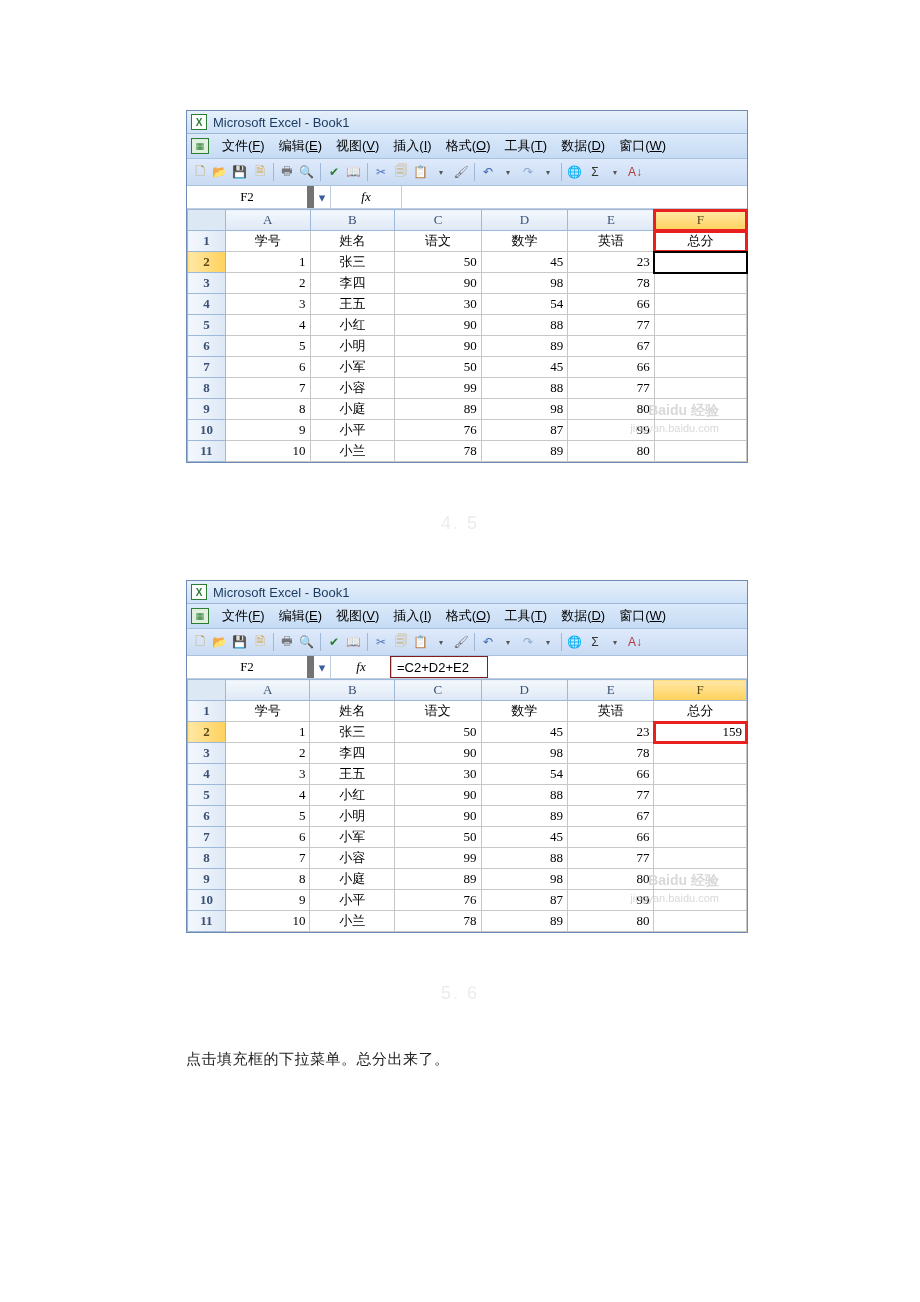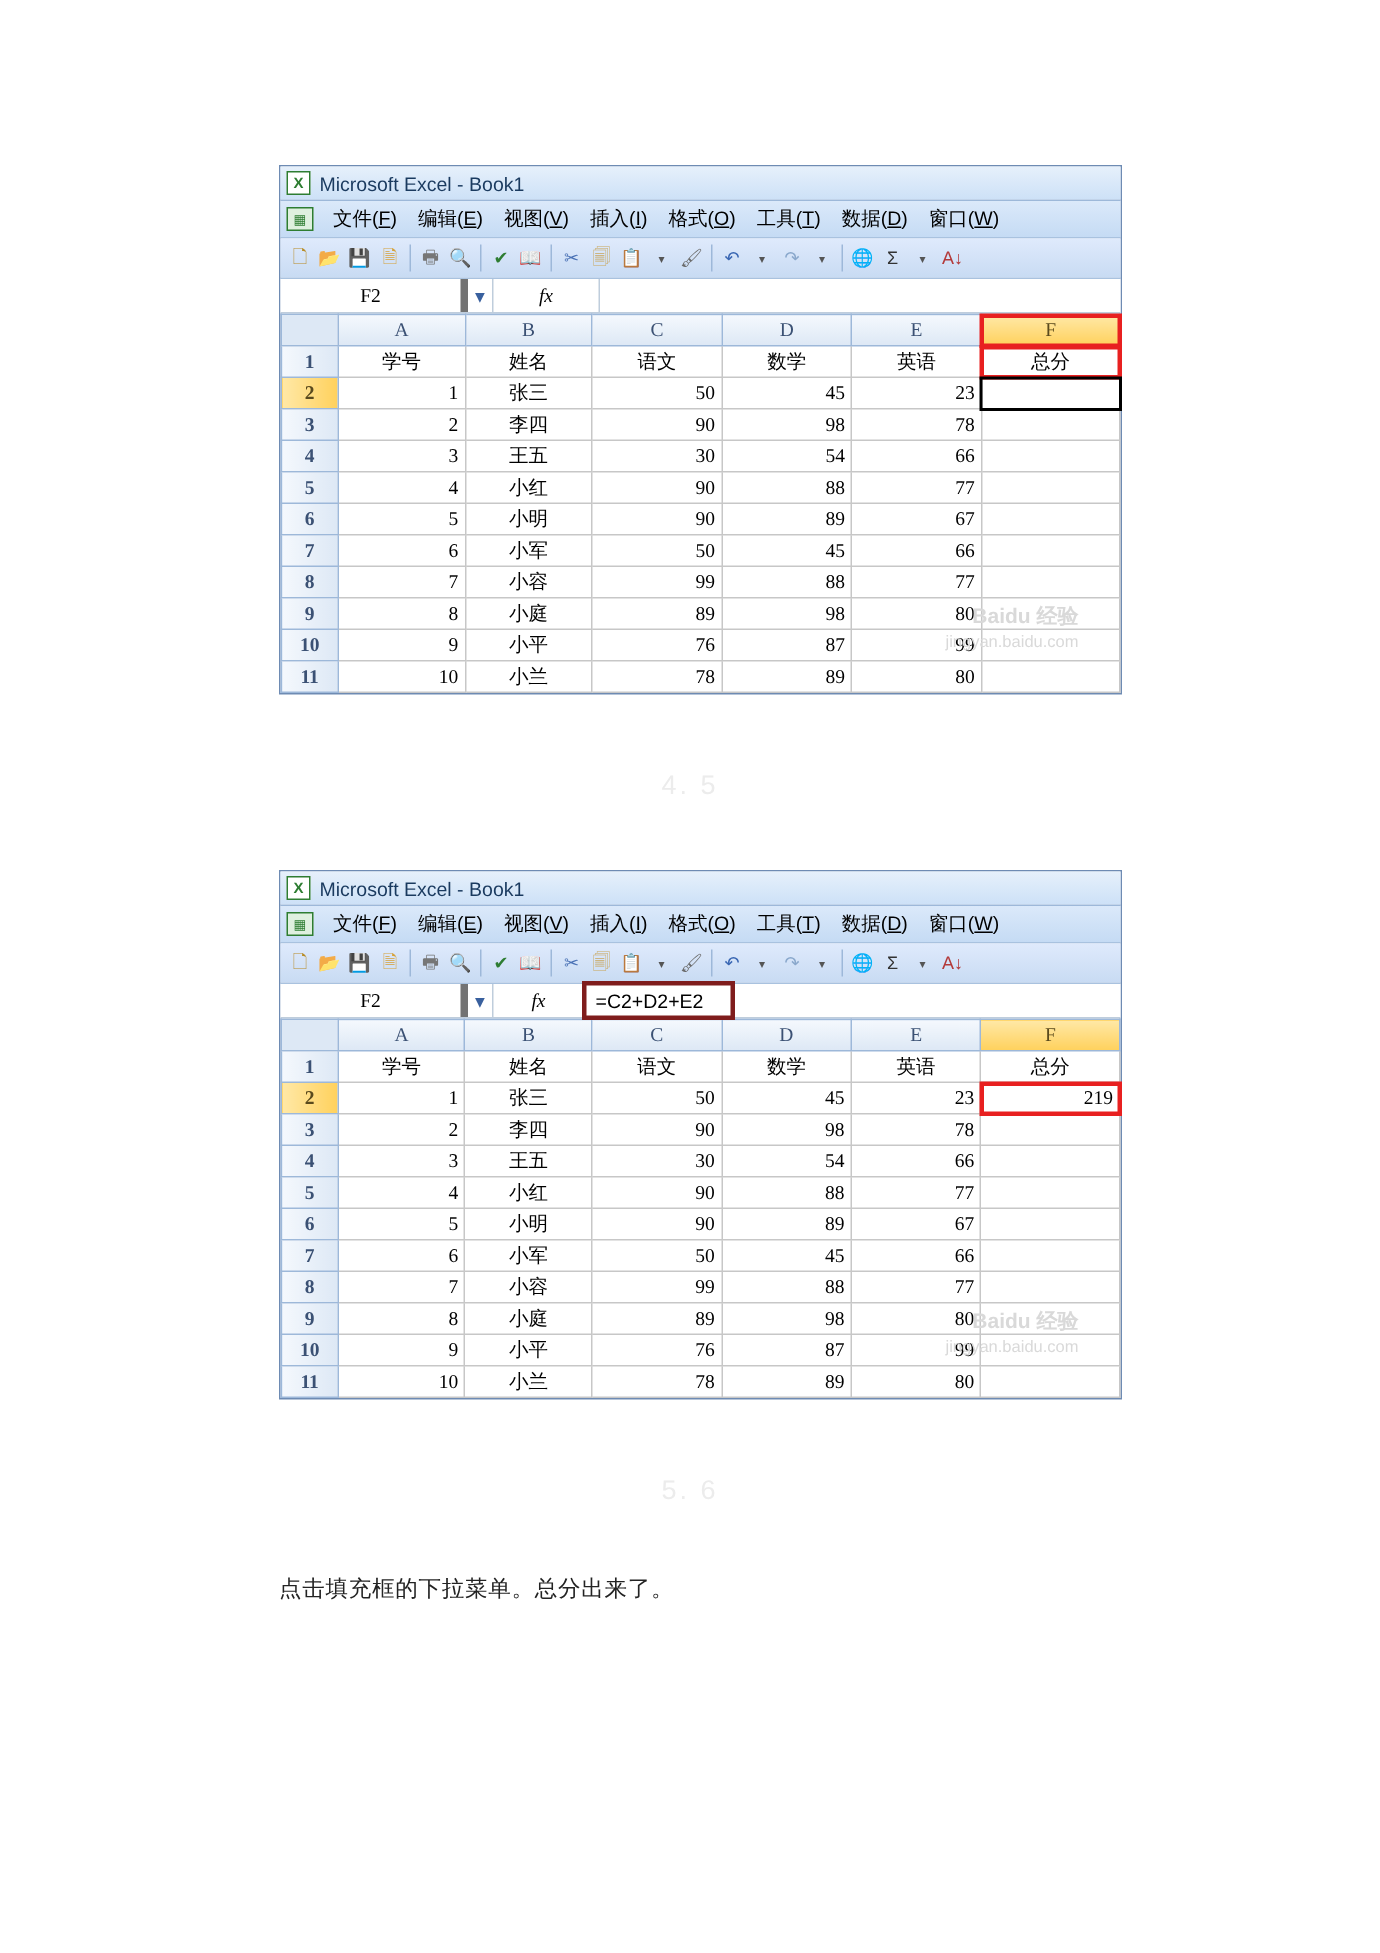--- a/index.html
+++ b/index.html
@@ -102,21 +102,21 @@
     background: #fff;
     height: 22px;
     display: flex;
     align-items: center;
     border-bottom: 1px solid #bfcddc;
     font-size: 13px;
   }
   .name-box {
     width: 120px;
     text-align: center;
-    border-right: 5px solid #737373;
+    border-right: 7px solid #737373;
     height: 100%;
     display: flex;
     align-items: center;
     justify-content: center;
     font-family: "Times New Roman", serif;
   }
   .name-dd {
     width: 16px;
     color: #39609e;
     text-align: center;
@@ -139,21 +139,21 @@
   }
   .formula-input {
     flex: 1;
     padding: 0 6px;
     font-family: "Times New Roman", serif;
     height: 100%;
     display: flex;
     align-items: center;
   }
   .formula-highlight {
-    border: 3px solid #7f1d1d;
+    border: 1px solid #7f1d1d;
     margin: -2px 0 -2px -2px;
     padding: 0 18px 0 6px;
     height: 20px;
     display: flex;
     align-items: center;
   }
   .sheet {
     border-collapse: collapse;
     width: 100%;
   }
@@ -476,21 +476,21 @@
         <td class="cell txt">英语</td>
         <td class="cell txt">总分</td>
       </tr>
       <tr>
         <th class="rh rh-active">2</th>
         <td class="cell num">1</td>
         <td class="cell txt">张三</td>
         <td class="cell num">50</td>
         <td class="cell num">45</td>
         <td class="cell num">23</td>
-        <td class="cell num hl-cell">219</td>
+        <td class="cell num hl-cell">159</td>
       </tr>
       <tr>
             <th class="rh">3</th>
             <td class="cell num">2</td>
             <td class="cell txt">李四</td>
             <td class="cell num">90</td>
             <td class="cell num">98</td>
             <td class="cell num">78</td>
             <td class="cell"></td>
           </tr>

